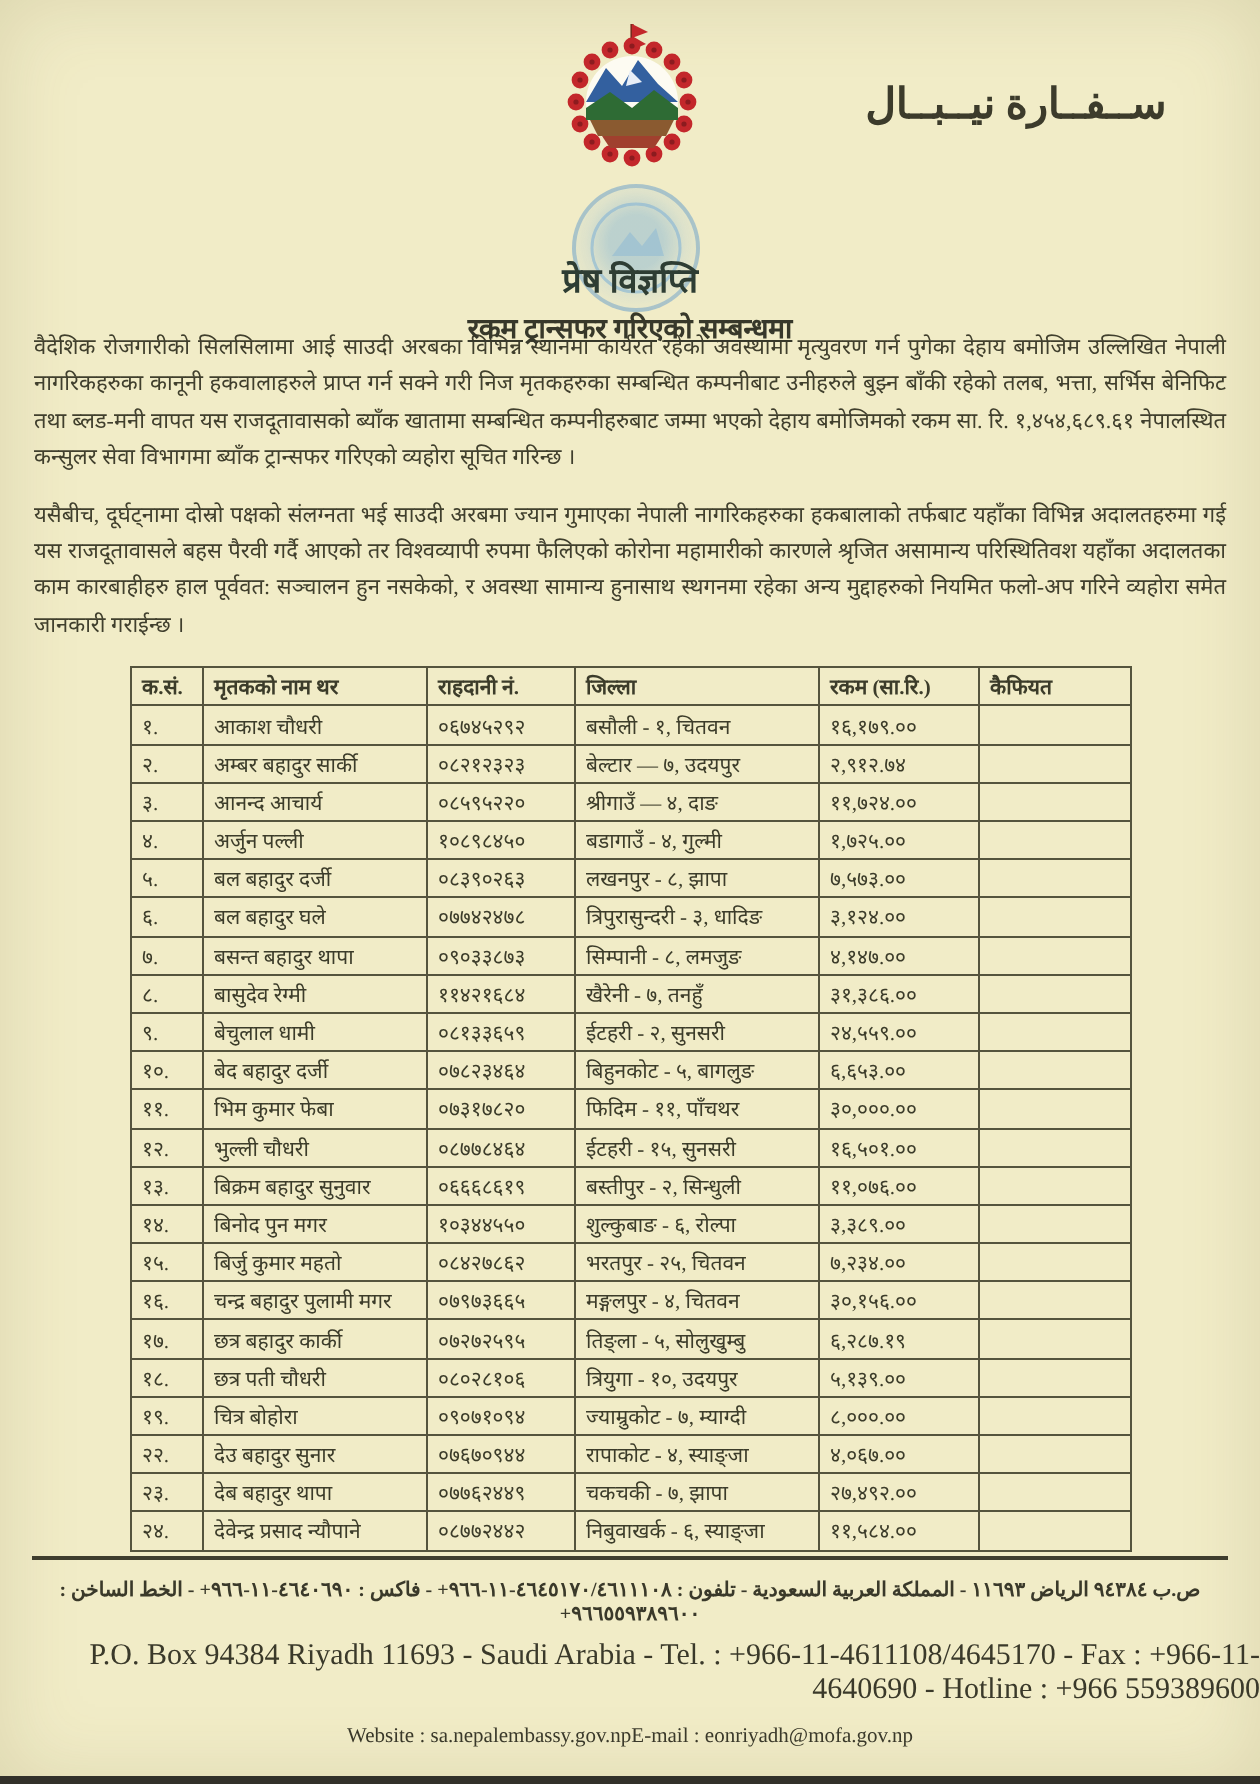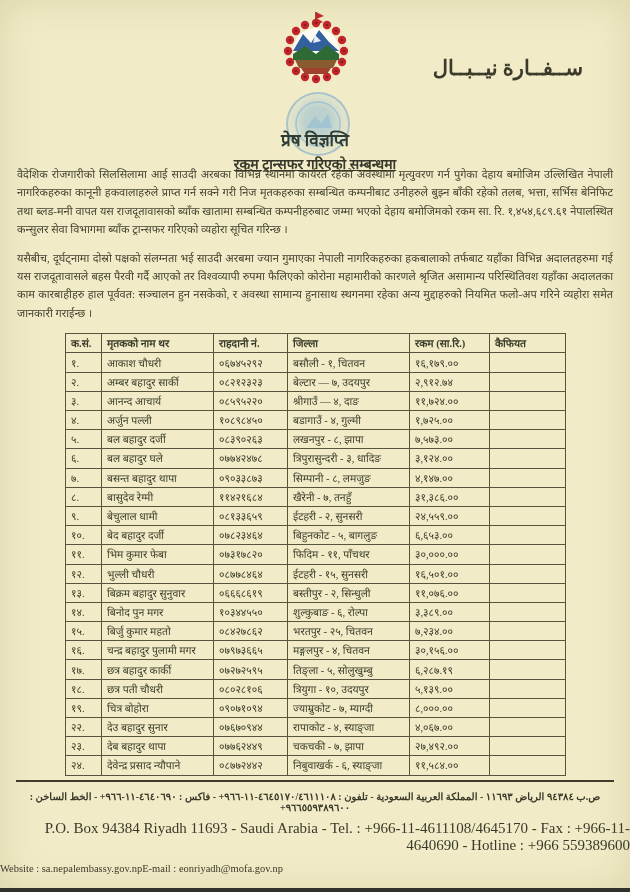--- a/index.html
+++ b/index.html
@@ -9,21 +9,21 @@
     background:#f1ecc7;color:#42412e;overflow:hidden;
     box-shadow:inset 0 0 40px rgba(120,110,60,.18);
   }
   
   .header-area{position:relative;height:162px;}
   .hdr-left{position:absolute;left:28px;top:26px;width:228px;text-align:center;}
   .hdr-left .np-name{font-size:19px;font-weight:bold;letter-spacing:.5px;}
   .hdr-left .np-city{font-size:10.5px;font-weight:bold;margin-top:2px;}
   .hdr-left .en-name{font-size:19px;font-weight:bold;margin-top:4px;letter-spacing:.5px;}
   .hdr-left .en-city{font-size:12px;margin-top:1px;}
-  .hdr-right{position:absolute;right:14px;top:56px;width:216px;text-align:center;direction:rtl;}
+  .hdr-right{position:absolute;right:14px;top:40px;width:216px;text-align:center;direction:rtl;}
   .hdr-right .ar-name{font-size:21px;font-weight:bold;color:#3c3b2b;}
   .hdr-right .ar-city{font-size:11.5px;font-weight:bold;margin-top:10px;}
   .emblem{position:absolute;left:279px;top:10px;width:74px;height:92px;}
   .stamp{
     position:absolute;left:286px;top:92px;width:60px;height:60px;border-radius:50%;
     border:2px solid rgba(90,150,200,.55);
     background:radial-gradient(circle at 50% 45%, rgba(120,175,215,.55) 0 30%, rgba(140,185,220,.25) 55%, rgba(140,185,220,.12) 70%);
     opacity:.8;
   }
   .stamp svg{width:100%;height:100%;opacity:.7;}
@@ -46,21 +46,21 @@
     font-weight:normal;overflow:hidden;white-space:nowrap;
   }
   table.deceased th{font-weight:bold;}
   col.c-sn{width:36px;}col.c-name{width:112px;}col.c-pass{width:74px;}
   col.c-dist{width:122px;}col.c-amt{width:80px;}col.c-rem{width:76px;}
   
   .footer{position:absolute;left:0;right:0;bottom:0;}
   .foot-rule{height:2px;background:#3f3e2e;margin:0 16px;}
   .foot-ar{direction:rtl;text-align:center;font-size:10px;font-weight:bold;margin-top:9px;color:#3a392a;}
   .foot-en{text-align:right;font-size:15px;margin-top:7px;color:#3a392a;}
-  .foot-links{display:flex;font-size:10.5px;margin-top:9px;color:#3a392a;}
+  .foot-links{display:flex;justify-content:center;font-size:10.5px;margin-top:9px;color:#3a392a;}
   .bottom-bar{height:4px;background:#32312a;margin-top:14px;}
 </style>
 </head>
 <body>
 
 <div class="page">
 
   <div class="header-area">
 
 

